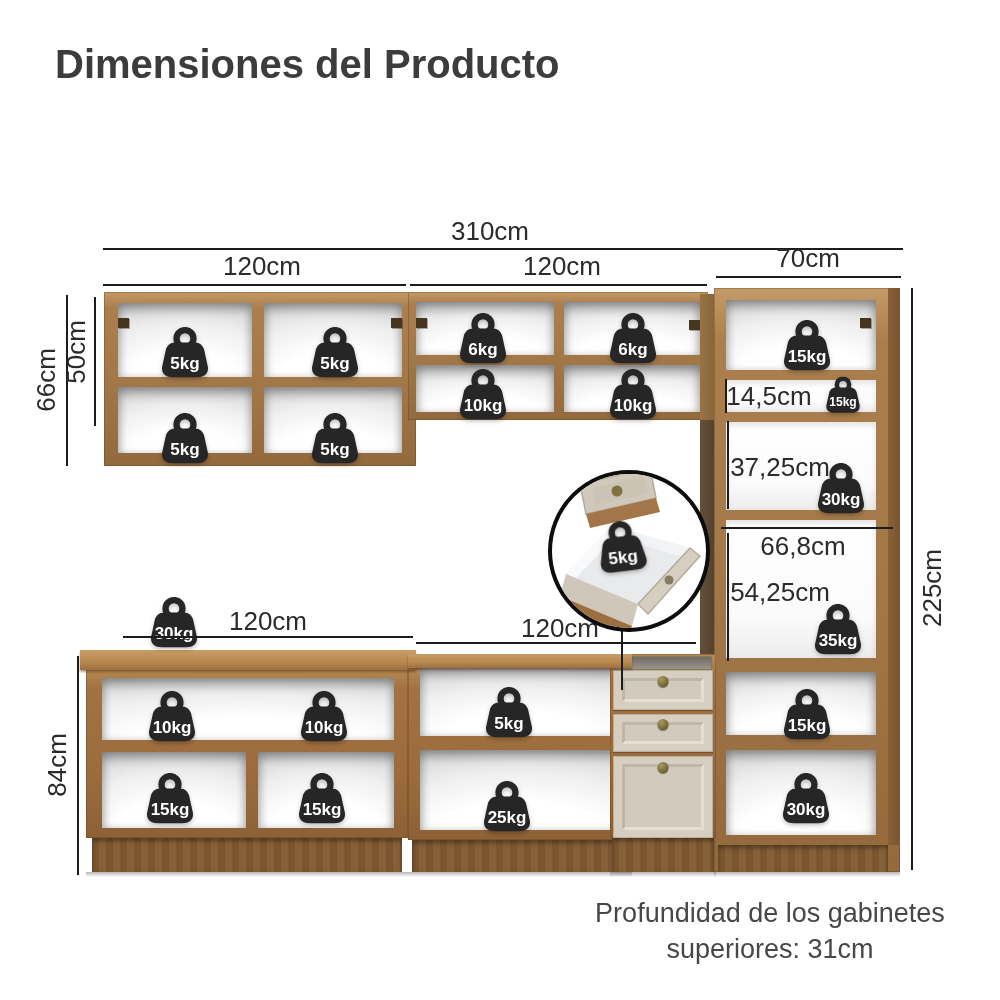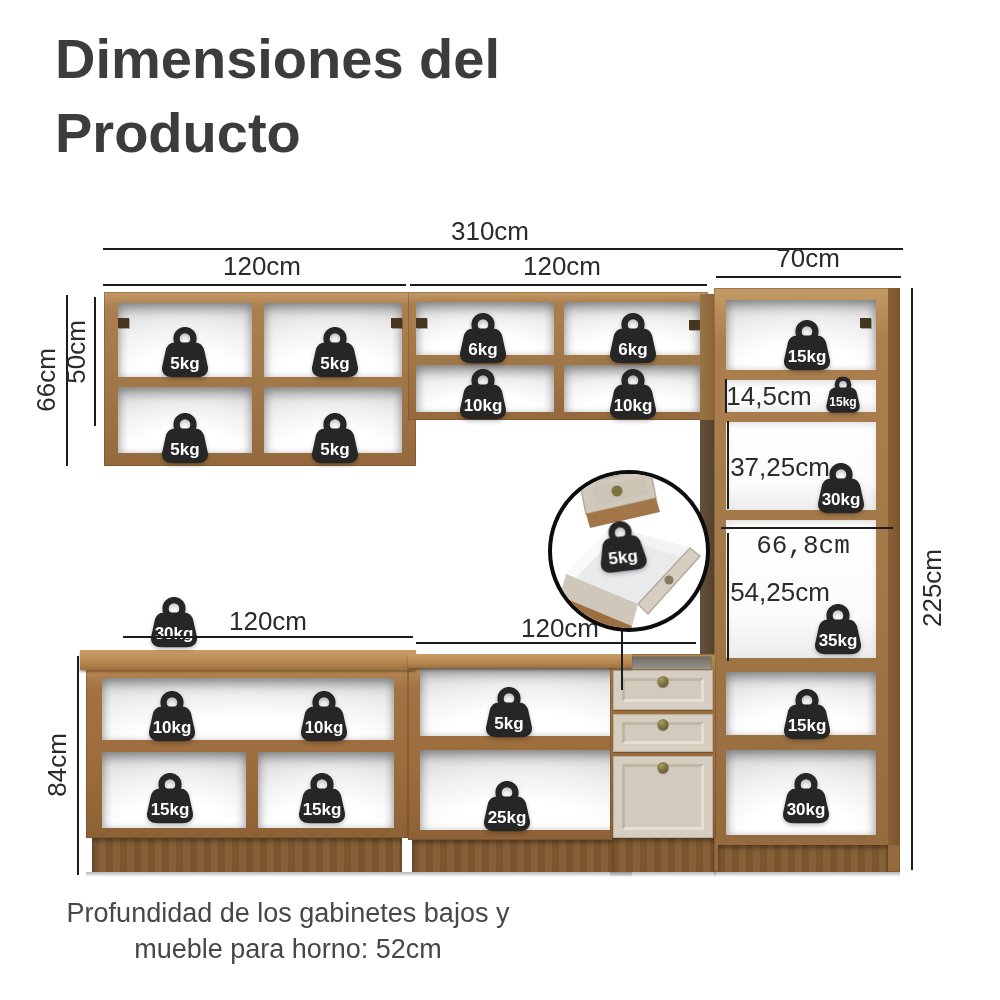--- a/index.html
+++ b/index.html
@@ -1,18 +1,18 @@
 <!DOCTYPE html>
 <html><head>
 <meta charset="utf-8">
 <style>
   html,body{margin:0;padding:0;background:#ffffff;}
   .canvas{position:relative;width:1000px;height:1000px;background:#ffffff;overflow:hidden;
           font-family:"Liberation Sans",sans-serif;}
-  .title{position:absolute;left:55px;top:22px;width:560px;font-size:56px;line-height:1.33;
+  .title{position:absolute;left:55px;top:38px;width:560px;font-size:40px;line-height:1.33;
          font-weight:700;color:#3c3c3c;letter-spacing:0;}
   
   .dline{position:absolute;background:#1c1c1c;z-index:4;}
   .dline.h{height:2px;}
   .dline.v{width:2px;}
   .dim{position:absolute;font-size:26px;color:#2b2b2b;white-space:nowrap;z-index:4;
        transform:translate(-50%,-50%);}
   .dim.vert{transform:translate(-50%,-50%) rotate(-90deg);}
   
   .unit{position:absolute;background:linear-gradient(180deg,#c49a66 0%,#ab7f4d 9%,#a27747 55%,#93693d 100%);
@@ -291,21 +291,21 @@
   <div class="dline v" style="left:94px;top:297px;height:129px;"></div>
   <div class="dim vert" style="left:76px;top:352px;">50cm</div>
 
   <div class="dline v" style="left:725px;top:379px;height:34px;"></div>
   <div class="dim" style="left:769px;top:396px;">14,5cm</div>
 
   <div class="dline v" style="left:727px;top:421px;height:88px;"></div>
   <div class="dim" style="left:780px;top:467px;">37,25cm</div>
 
   <div class="dline h" style="left:721px;top:527px;width:172px;"></div>
-  <div class="dim" style="left:803px;top:546px;font-family:Liberation Mono, monospace;">66,8cm</div>
+  <div class="dim" style="left:803px;top:546px;">66,8cm</div>
 
   <div class="dline v" style="left:727px;top:533px;height:128px;"></div>
   <div class="dim" style="left:780px;top:592px;">54,25cm</div>
 
   <div class="dline v" style="left:911px;top:288px;height:582px;"></div>
   <div class="dim vert" style="left:932px;top:588px;">225cm</div>
 
   <div class="dline h" style="left:123px;top:636px;width:290px;"></div>
   <div class="dim" style="left:268px;top:621px;">120cm</div>
 
@@ -331,15 +331,15 @@
       <polygon points="8,122 80,152 76,162 4,132" fill="#9c6f40"></polygon>
     </svg>
     <div class="weight" style="left:70px;top:74px;transform:translate(-50%,-50%) rotate(-7deg);">
       <svg viewBox="0 0 60 56">
           <use href="#kb-shape"></use>
         </svg>
       <span class="wlabel">5kg</span>
     </div>
   </div>
 
-  <div class="caption" style="left:58px;top:896px;width:460px;">Profundidad de los gabinetes bajos y mueble para horno: 52cm</div>
+  <div class="caption" style="left:588px;top:896px;width:364px;">Profundidad de los gabinetes superiores: 31cm</div>
 
 </div>
 
 </body></html>

